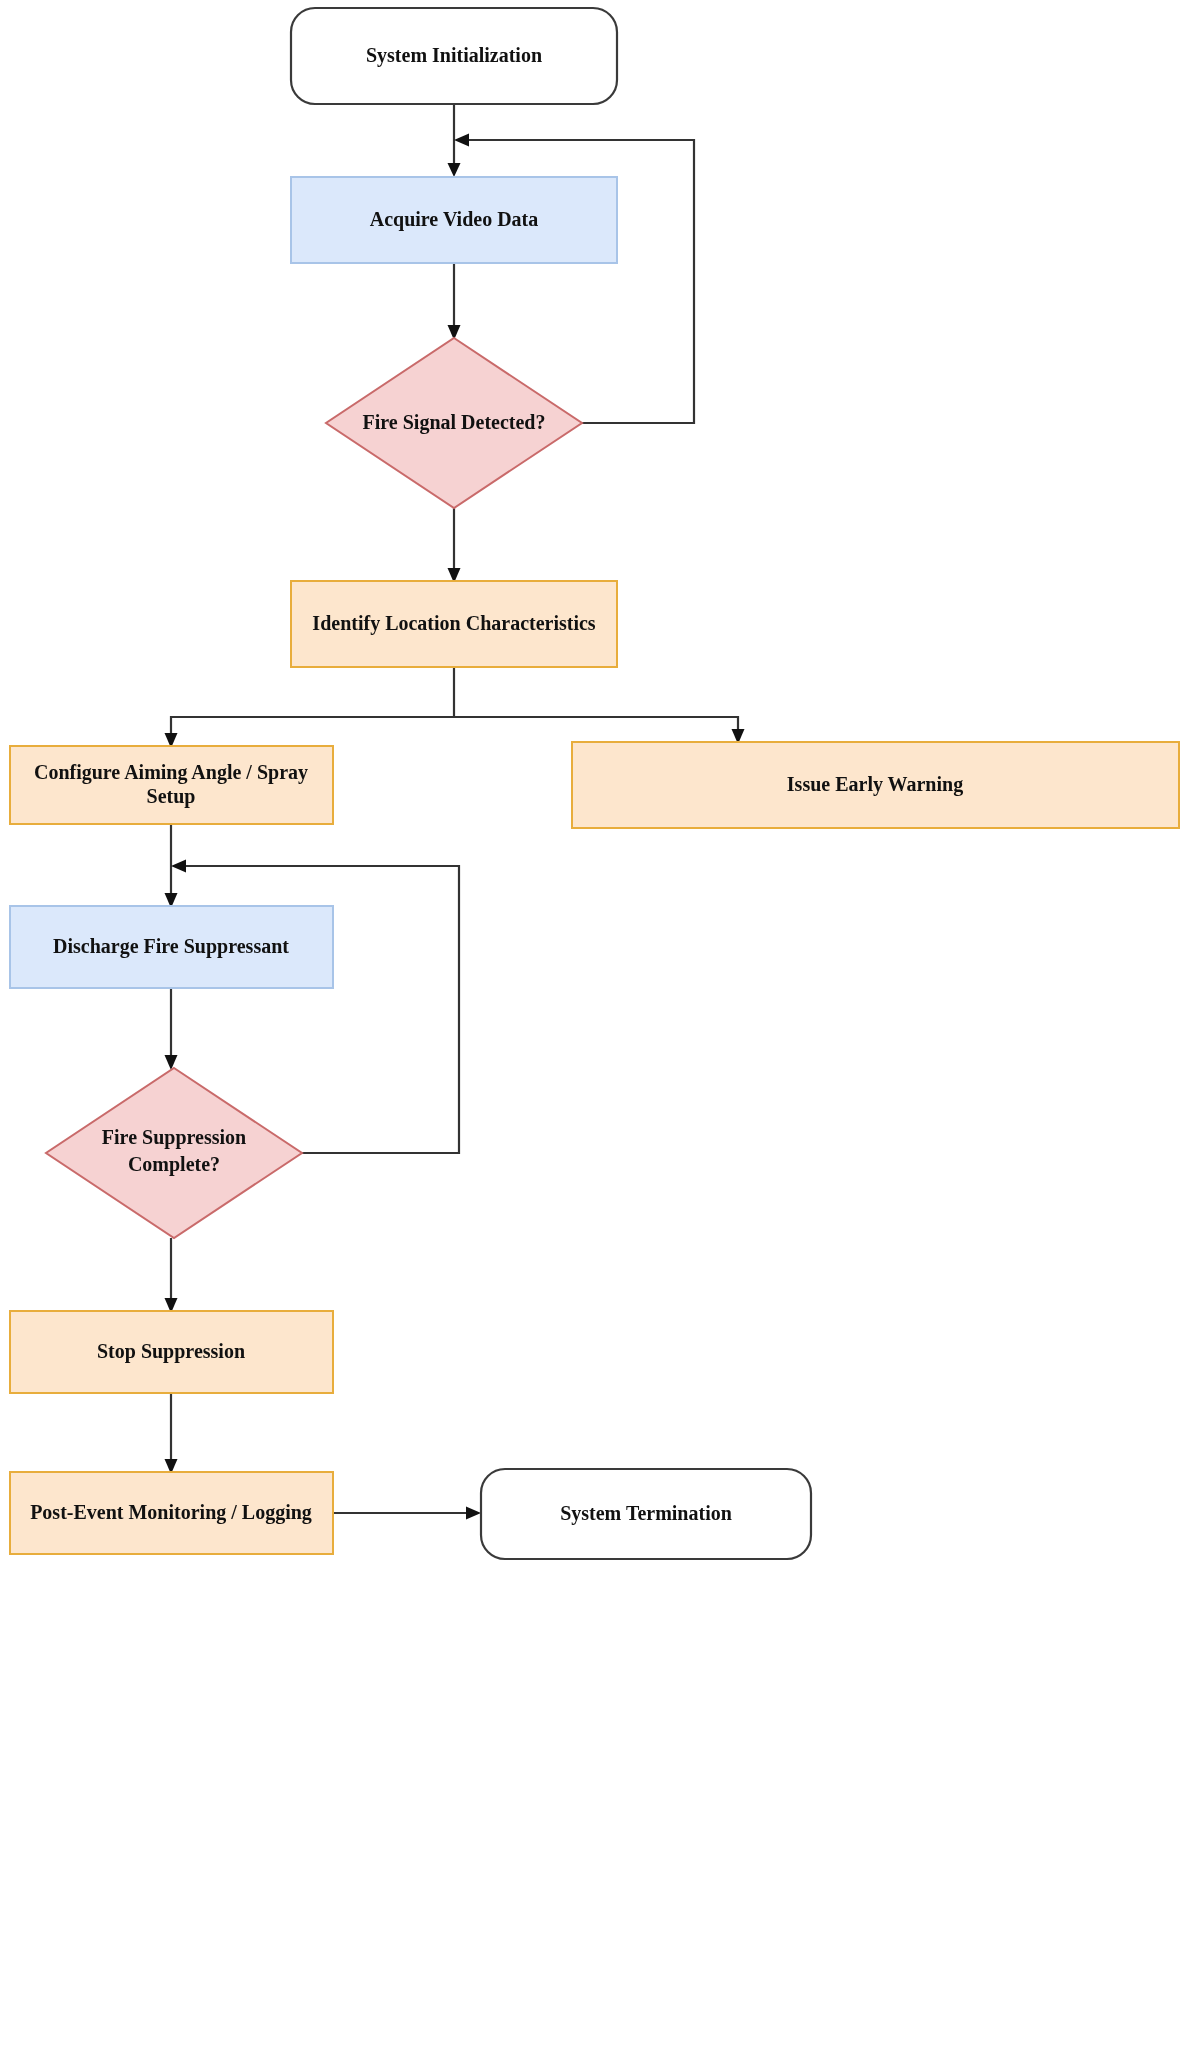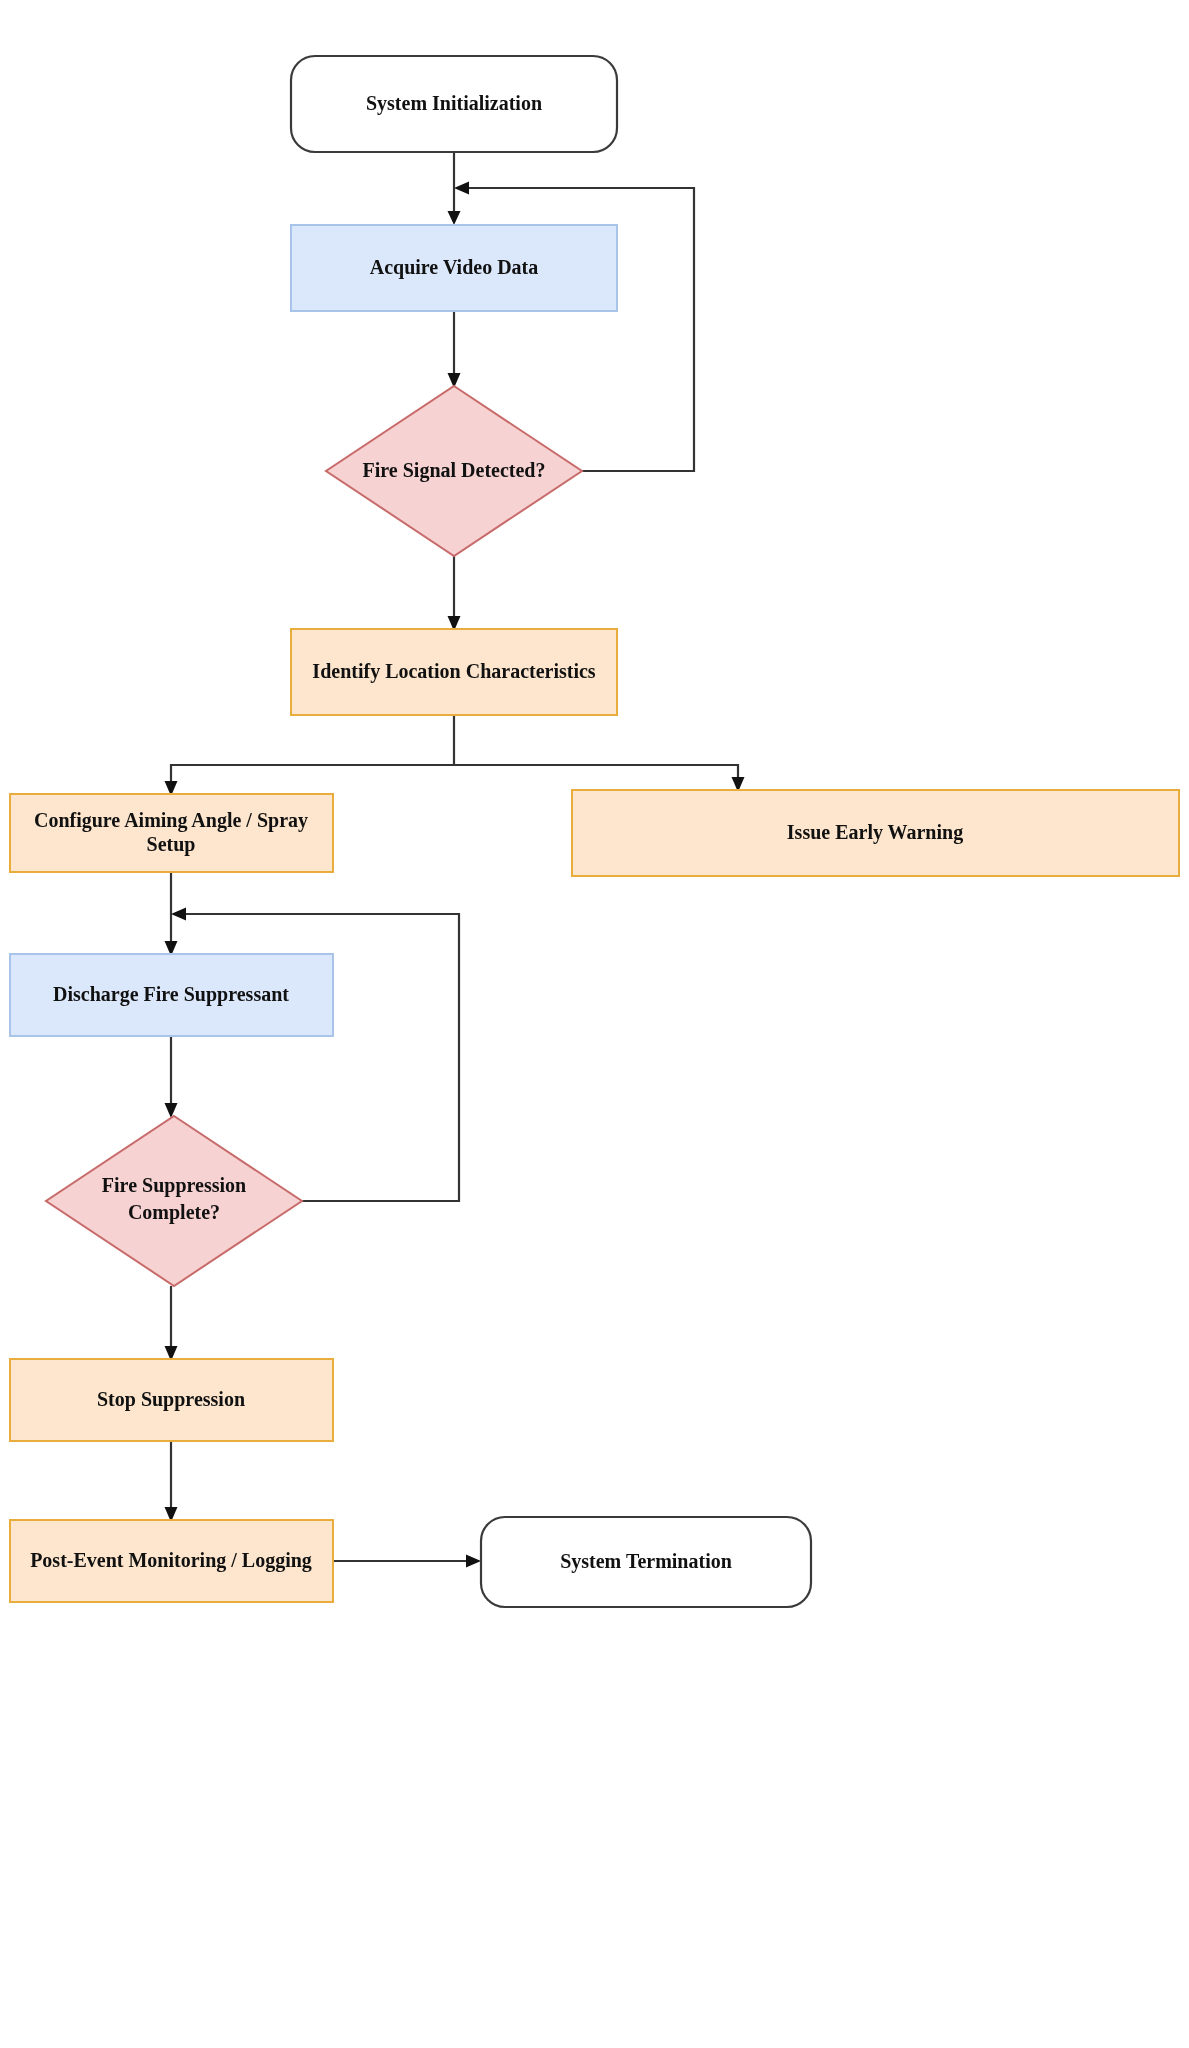--- a/index.html
+++ b/index.html
@@ -9,21 +9,20 @@
   }
   body {
     font-family: "Liberation Serif", "DejaVu Serif", serif;
   }
   #flowchart-root {
     position: relative;
     width: 1189px;
     height: 1972px;
     background: #ffffff;
     overflow: hidden;
-    margin-top: 48px;
   }
   svg#flow-svg {
     display: block;
     width: 1189px;
     height: 2048px;
   }
   .node-label {
     font-family: "Liberation Serif", "DejaVu Serif", serif;
     font-weight: bold;
     font-size: 20px;

